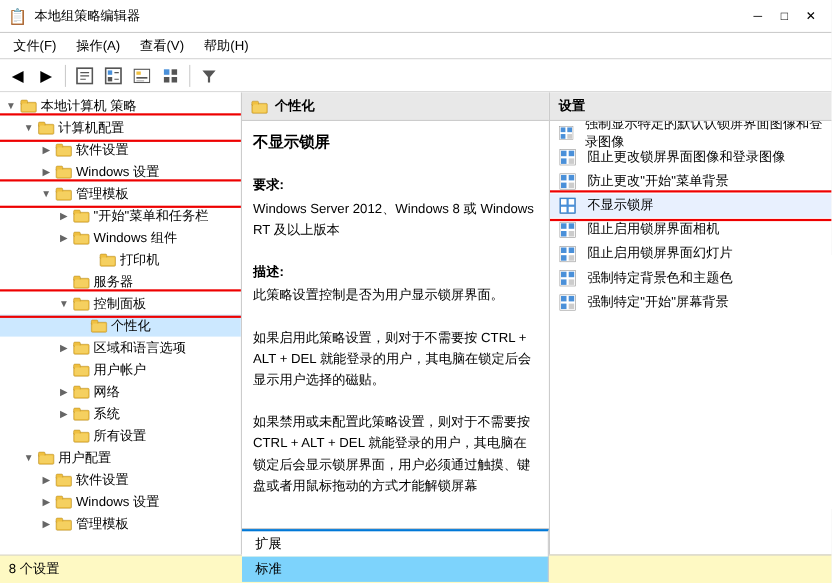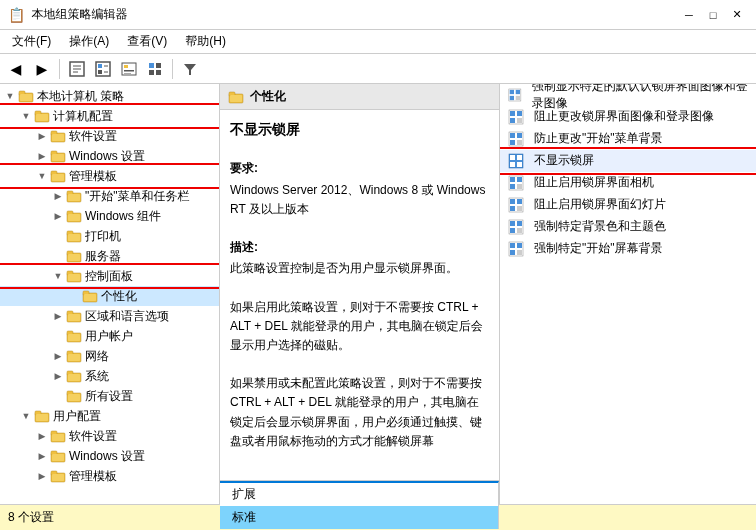--- a/index.html
+++ b/index.html
@@ -384,21 +384,21 @@
     <div class="tree-item" style="padding-left:50px;">
       <span class="tree-expander">▶</span>
       <svg class="folder-icon-svg" viewBox="0 0 16 14" style="margin-right:3px;flex-shrink:0;">
         <rect x="1" y="4" width="14" height="9" rx="1" fill="#f0c040" stroke="#b8902a" stroke-width="0.5"></rect>
         <rect x="1" y="2" width="6" height="4" rx="1" fill="#f0c040" stroke="#b8902a" stroke-width="0.5"></rect>
         <rect x="2" y="5" width="12" height="7" rx="1" fill="#f5d060"></rect>
       </svg>
       <span class="tree-label">Windows 组件</span>
     </div>
 
-    <div class="tree-item" style="padding-left:50px;">
+    <div class="tree-item" style="padding-left:74px;">
       <span class="tree-expander" style="visibility:hidden;">▶</span>
       <svg class="folder-icon-svg" viewBox="0 0 16 14" style="margin-right:3px;flex-shrink:0;">
         <rect x="1" y="4" width="14" height="9" rx="1" fill="#f0c040" stroke="#b8902a" stroke-width="0.5"></rect>
         <rect x="1" y="2" width="6" height="4" rx="1" fill="#f0c040" stroke="#b8902a" stroke-width="0.5"></rect>
         <rect x="2" y="5" width="12" height="7" rx="1" fill="#f5d060"></rect>
       </svg>
       <span class="tree-label">打印机</span>
     </div>
 
     <div class="tree-item" style="padding-left:50px;">
@@ -549,20 +549,21 @@
     </div>
 
     <div class="tab-bar">
       <div class="tab active">扩展</div>
       <div class="tab">标准</div>
     </div>
   </div>
 
   <div class="right-wrapper">
 
+    <div class="right-header">设置</div>
 
     <div class="right-scroll-area">
 
       <div class="right-item">
         <svg width="16" height="16" viewBox="0 0 16 16">
           <rect x="1" y="1" width="14" height="14" fill="#fff" stroke="#888" stroke-width="0.5"></rect>
           <rect x="2" y="2" width="5" height="5" fill="#4a90d9"></rect>
           <rect x="9" y="2" width="5" height="5" fill="#4a90d9"></rect>
           <rect x="2" y="9" width="5" height="5" fill="#4a90d9"></rect>
           <rect x="9" y="9" width="5" height="5" fill="#ccc"></rect>

